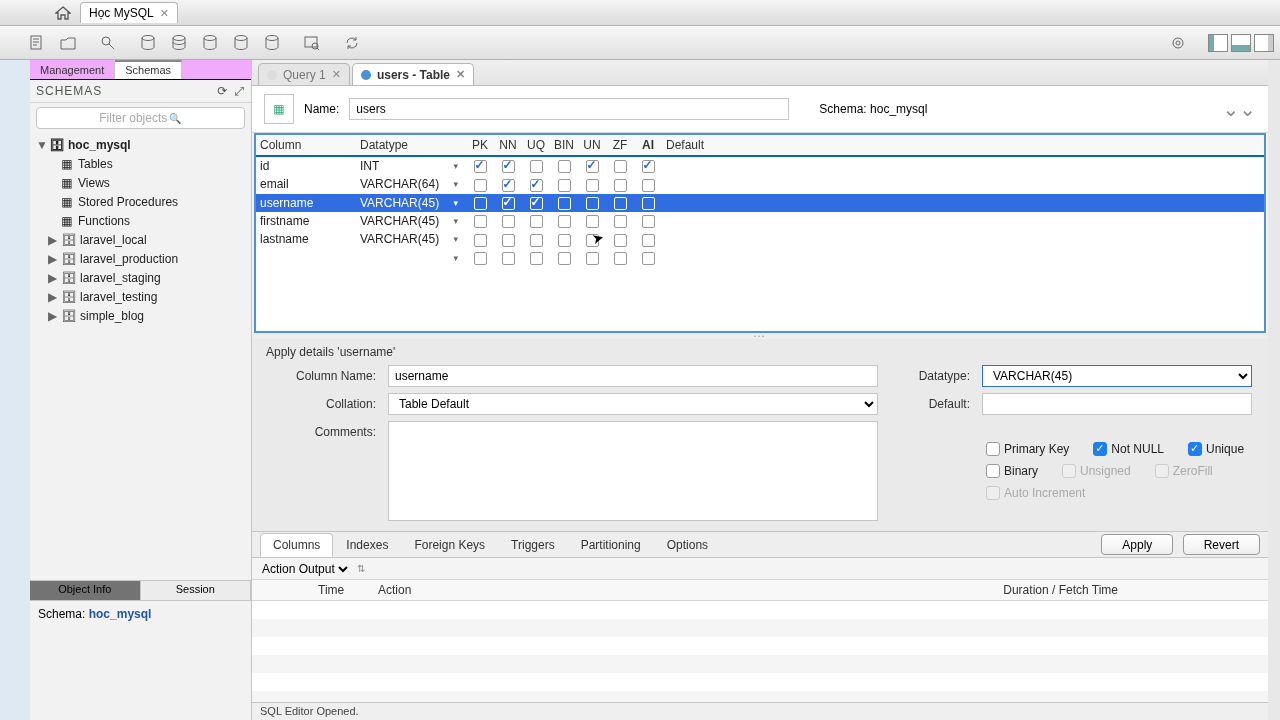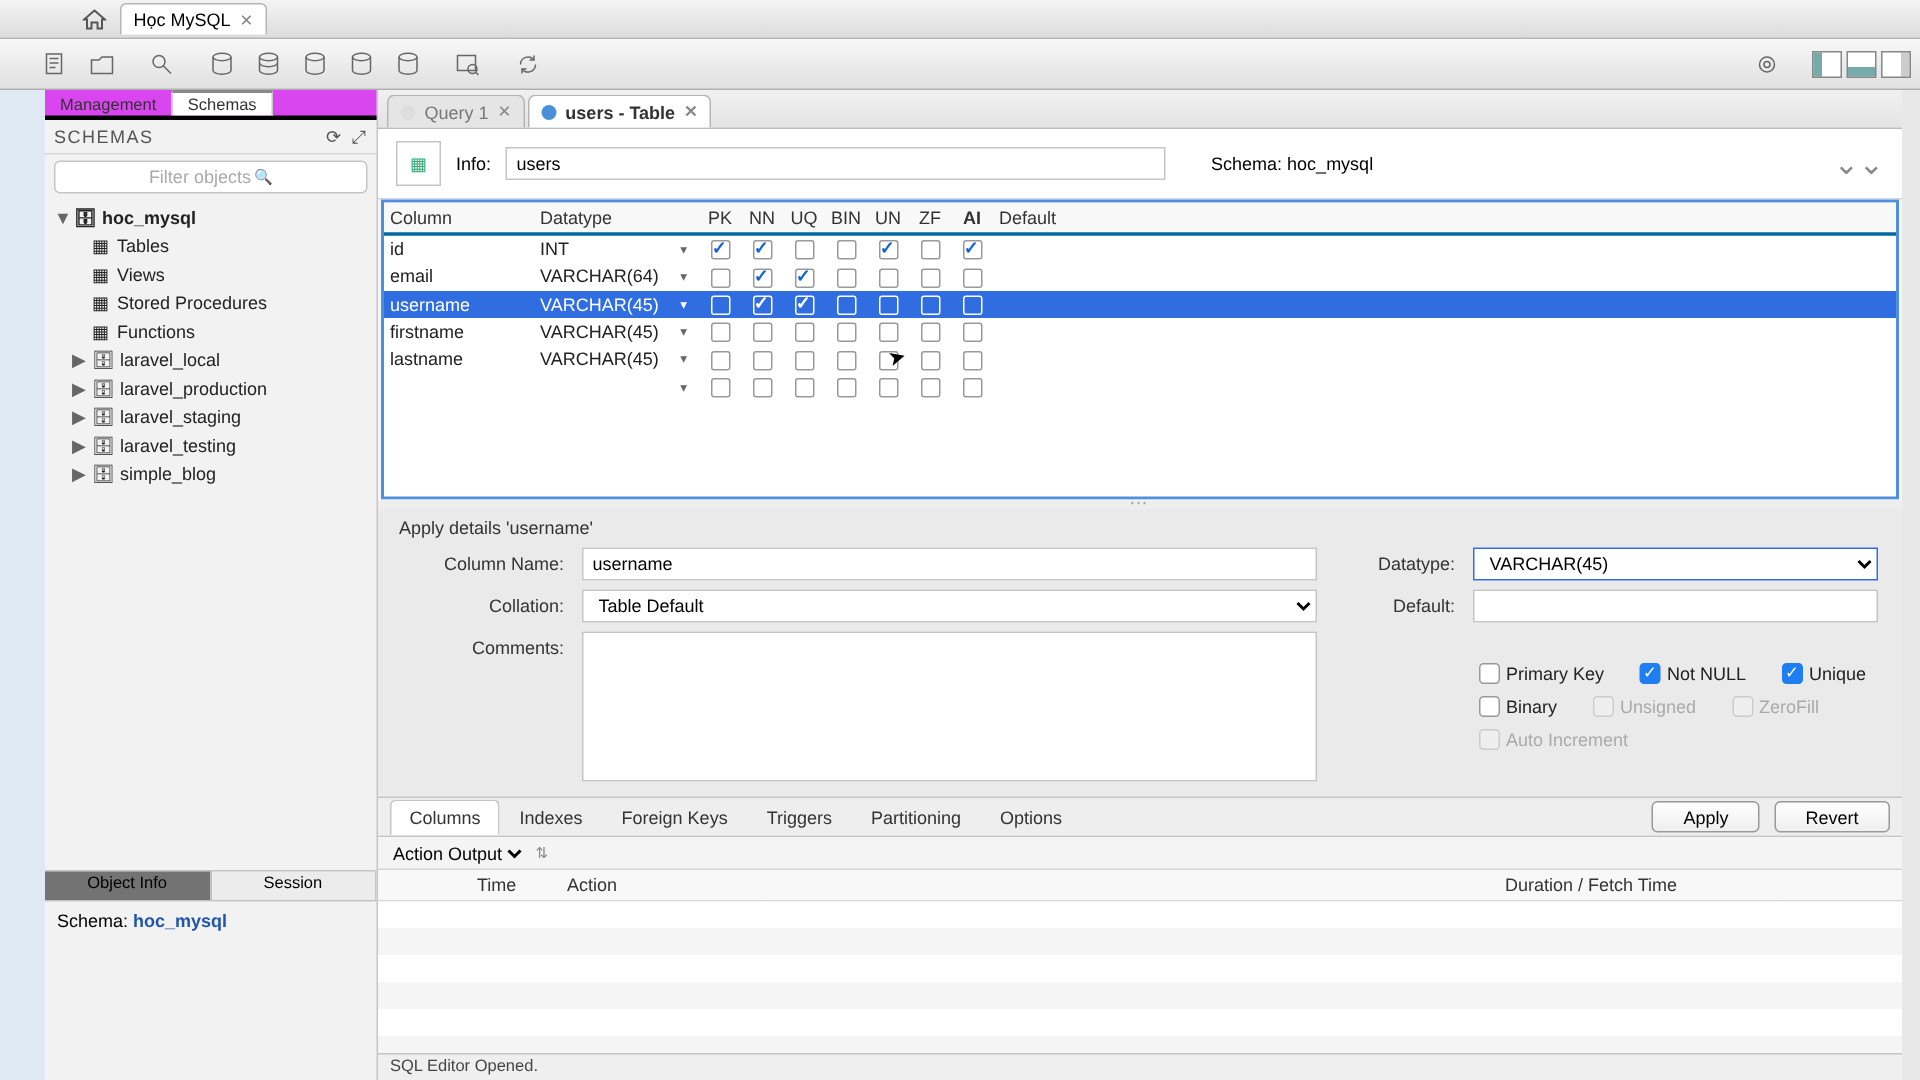--- a/index.html
+++ b/index.html
@@ -16,21 +16,21 @@
 .tb-btn { width: 28px; height: 26px; border: 1px solid transparent; border-radius:3px; display:flex; align-items:center; justify-content:center; color:#555; }
 .tb-sep { width: 6px; }
 .toolbar .right { margin-left:auto; display:flex; gap:3px; align-items:center; }
 .pane-btn { width:20px; height:18px; border:1px solid #888; background:#fff; }
 
 
 .main { position:absolute; top:60px; left: 30px; right: 12px; bottom: 0; display:flex; }
 .left-margin { position:absolute; left:0; top:60px; bottom:0; width:30px; background:#dfe9f3;}
 
 .sidebar { width: 222px; background:#f2f2f2; border-right:1px solid #c5c5c5; display:flex; flex-direction:column;}
-.side-tabs { display:flex; height: 20px; background:#d946ef; border-bottom:3px solid #000000;}
+.side-tabs { display:flex; height: 20px; background:#f0abfc; border-bottom:1px solid #000000;}
 .side-tab { padding: 2px 10px; font-size:11px; color:#333; border-right:1px solid #c5c5c5; border-top:2px solid transparent;}
 .side-tab.active { background:#fff; border-top:2px solid #888;}
 .schemas-hdr { display:flex; align-items:center; padding: 4px 6px; border-bottom:1px solid #d5d5d5; }
 .schemas-hdr span { font-size: 12px; letter-spacing: 1px; color:#555;}
 .schemas-hdr .mini { margin-left:auto; color:#888; font-size:11px; display:flex; gap:6px;}
 .filter-box { margin: 4px 6px; height: 22px; border:1px solid #c5c5c5; border-radius:4px; display:flex; align-items:center; justify-content:center; background:#fff; color:#aaa; font-size:11px; gap:2px;}
 .tree { padding: 2px 0; overflow:auto; flex:1;}
 .tree-row { display:flex; align-items:center; height: 19px; padding-left: 6px; gap: 4px; color:#222;}
 .tree-row.schema { font-weight:bold; }
 .tree-row .arrow { width:10px; display:inline-block; color:#666;}
@@ -297,21 +297,21 @@
       </div>
       <div class="etab active">
         <span class="dot" style="background:#4a90d9"></span>
         <span>users - Table</span>
         <span class="x">✕</span>
       </div>
     </div>
 
     <div class="nameRow">
       <div class="ic">▦</div>
-      <label>Info:</label>
+      <label>Name:</label>
       <input class="txt" value="users" style="">
       <span class="schema-label"><span>Schema:</span> <span>hoc_mysql</span></span>
       <span class="expand">⌄⌄</span>
     </div>
 
     <div class="col-table">
       <table>
         <thead>
             <tr id="col-hdr">
               <th style="width: 100px;">Column</th>

